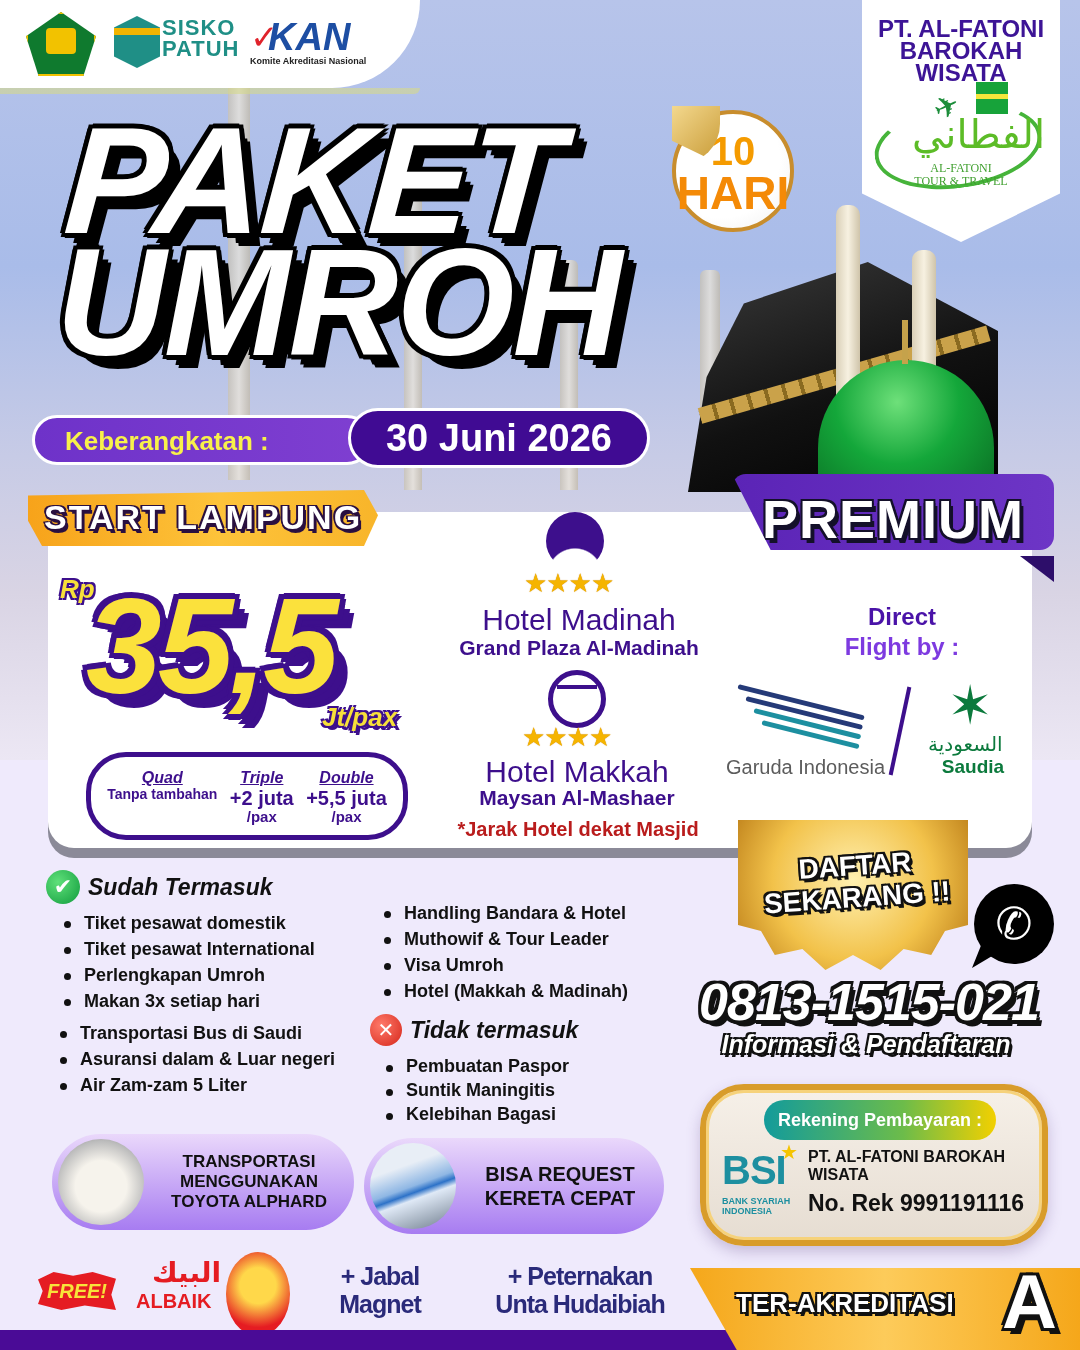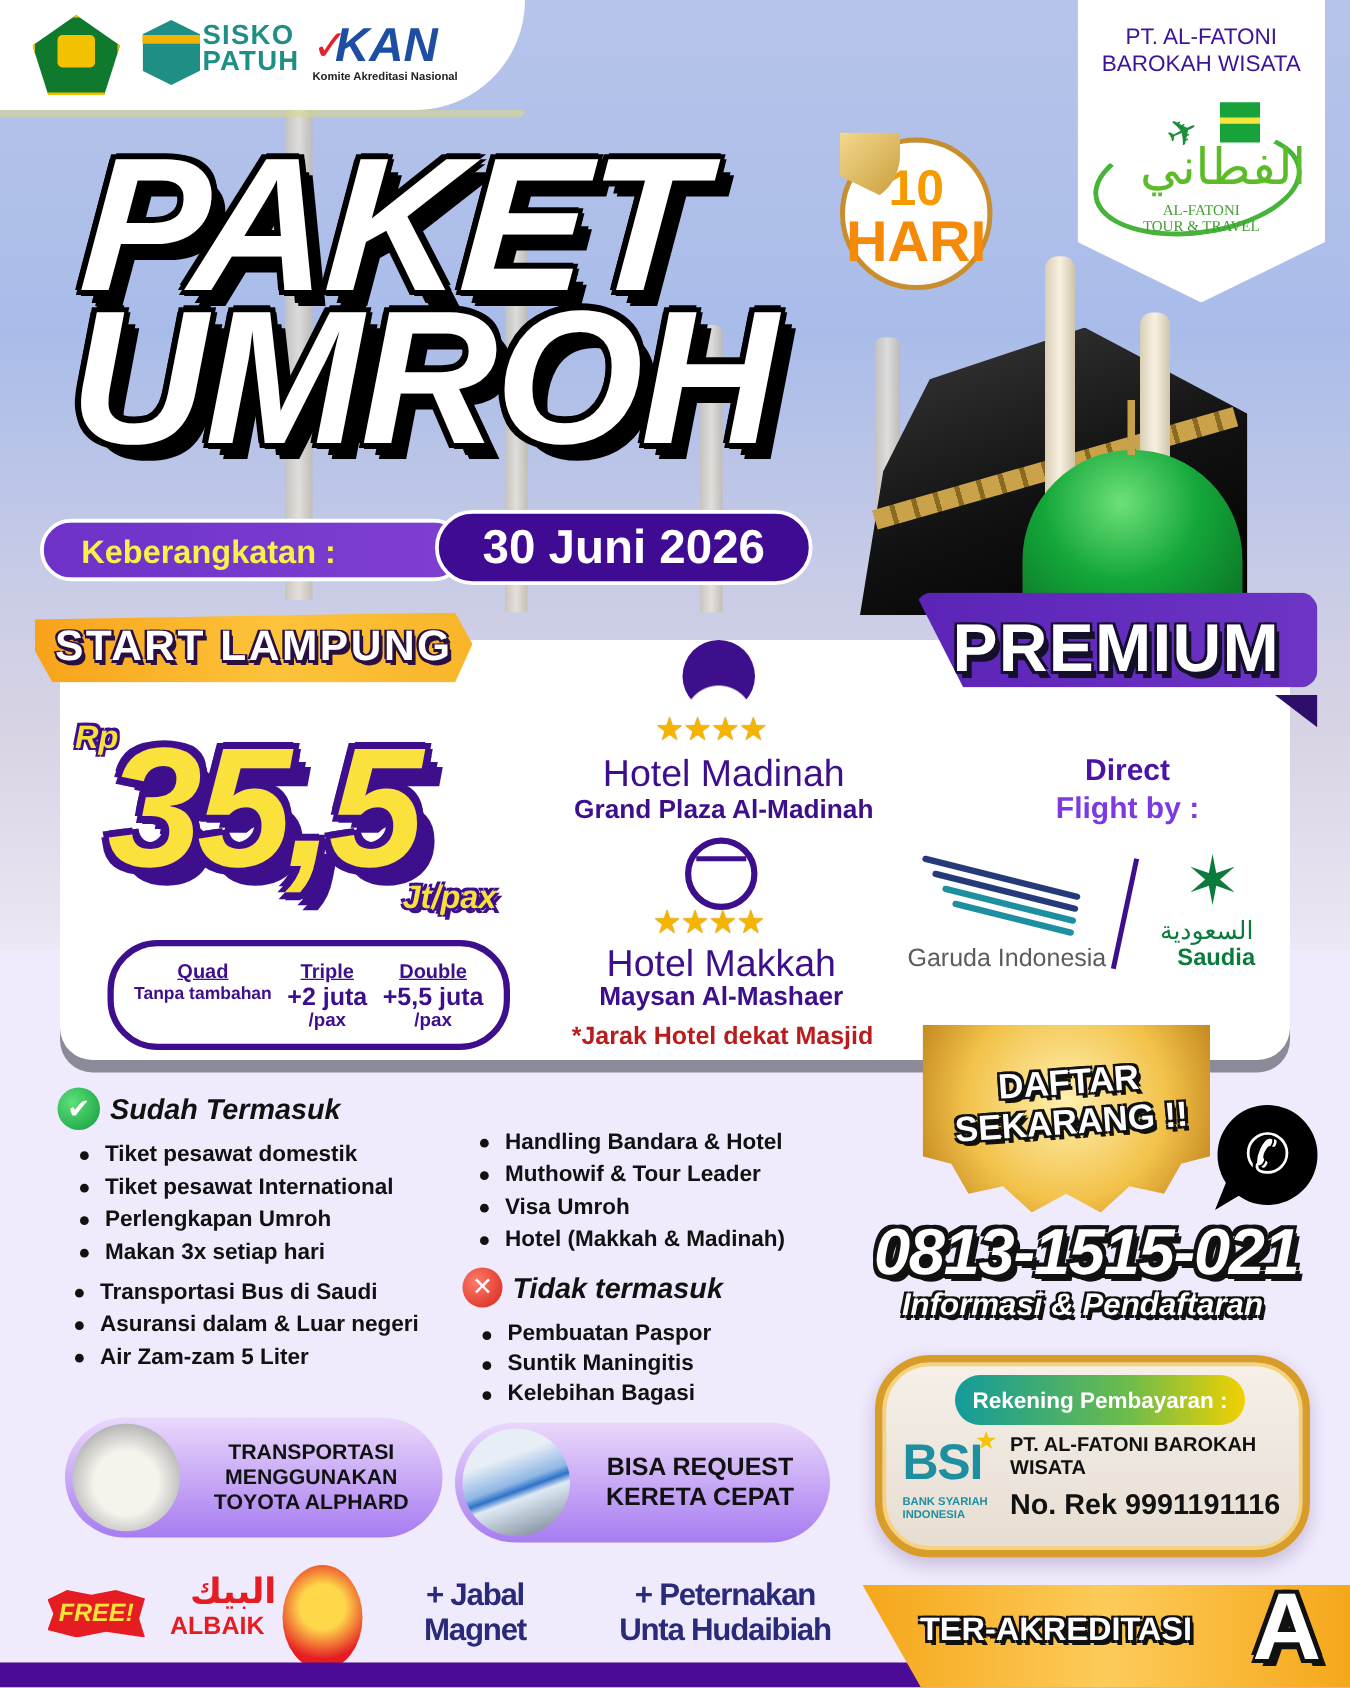--- a/index.html
+++ b/index.html
@@ -17,21 +17,21 @@
 .kemenag{left:26px;top:12px;width:70px;height:64px;background:#0f7a2e;clip-path:polygon(50% 0,100% 38%,82% 100%,18% 100%,0 38%);border:2px solid #f2c200}
 .kemenag-inner{left:46px;top:28px;width:30px;height:26px;background:#f2c200;border-radius:4px}
 .sisko-shape{left:114px;top:16px;width:46px;height:52px;background:#1f8f86;clip-path:polygon(50% 0,100% 22%,100% 78%,50% 100%,0 78%,0 22%)}
 .sisko-band{left:114px;top:28px;width:46px;height:7px;background:#f2b400}
 .sisko-text{left:162px;top:17px;color:#1f8f86;font-weight:700;font-size:22px;line-height:21px;letter-spacing:1px}
 .kan-check{left:250px;top:20px;color:#e0232b;font-size:34px;font-weight:700;line-height:34px}
 .kan-text{left:268px;top:18px;color:#1d4ea3;font-weight:900;font-style:italic;font-size:38px;line-height:38px}
 .kan-sub{left:250px;top:56px;color:#222;font-size:9px;font-weight:700}
 
 #company{left:862px;top:0;width:198px;height:242px;background:#fff;clip-path:polygon(0 0,100% 0,100% 80%,50% 100%,0 80%)}
-#company .name{position:absolute;left:0;right:0;top:18px;text-align:center;color:#3d1496;font-weight:400;font-size:18px;line-height:22px}
+#company .name{position:absolute;left:0;right:0;top:18px;text-align:center;color:#3d1496;font-weight:700;font-size:24px;line-height:22px}
 .logo-ellipse{left:12px;top:104px;width:168px;height:84px;border:4px solid #46b43a;border-radius:50%;border-top-color:transparent;transform:rotate(-8deg)}
 .kaaba-mini{left:114px;top:82px;width:32px;height:32px;background:#17a33a;border-top:6px solid #17a33a}
 .kaaba-mini::after{content:"";position:absolute;left:0;right:0;top:6px;height:5px;background:#f5e63b}
 .plane{left:72px;top:92px;color:#1c8d3a;font-size:30px;line-height:30px;transform:rotate(-25deg)}
 .arabic-logo{left:50px;top:112px;color:#5cbc27;font-size:40px;line-height:44px;font-family:"DejaVu Sans",sans-serif}
 .tour-text{left:20px;top:162px;width:158px;text-align:center;color:#3f9f2e;font-family:"Liberation Serif",serif;font-size:12px;line-height:13px}
 
 .title{left:66px;font-weight:900;font-style:italic;color:#fff;font-size:152px;line-height:140px;letter-spacing:-2px;font-family:"Liberation Sans",sans-serif;
   text-shadow:4px 4px 0 #000,-4px -4px 0 #000,4px -4px 0 #000,-4px 4px 0 #000,0 5px 0 #000,5px 0 0 #000,-5px 0 0 #000,0 -5px 0 #000,9px 10px 0 #000,12px 13px 0 #000}
 #t1{top:110px;transform:skewX(-4deg)}
@@ -61,21 +61,21 @@
 #premium{left:732px;top:474px;width:322px;height:76px;background:linear-gradient(90deg,#5b24b6,#6d35c6);clip-path:polygon(0 0,100% 0,100% 100%,12% 100%);border-radius:14px}
 #premium span{position:absolute;left:30px;top:14px;color:#fff;font-weight:900;font-size:54px;letter-spacing:1px;text-shadow:2px 2px 0 #14102a,-2px -2px 0 #14102a,2px -2px 0 #14102a,-2px 2px 0 #14102a,4px 5px 0 #14102a}
 .prem-fold{left:1020px;top:556px;width:34px;height:26px;background:#2d0e6a;clip-path:polygon(0 0,100% 0,100% 100%)}
 
 #rp{left:60px;top:574px;color:#f7e03a;font-weight:900;font-style:italic;font-size:26px;text-shadow:2px 2px 0 #3d0f8c,-2px -2px 0 #3d0f8c,2px -2px 0 #3d0f8c,-2px 2px 0 #3d0f8c}
 #price{left:86px;top:576px;font-weight:900;font-style:italic;font-size:136px;line-height:140px;color:#fbe13c;letter-spacing:-4px;
   text-shadow:5px 5px 0 #3d0f8c,-5px -5px 0 #3d0f8c,5px -5px 0 #3d0f8c,-5px 5px 0 #3d0f8c,0 6px 0 #3d0f8c,6px 0 0 #3d0f8c,-6px 0 0 #3d0f8c,0 -6px 0 #3d0f8c,10px 10px 0 #3d0f8c,14px 14px 0 #3d0f8c}
 #jtpax{left:322px;top:702px;color:#f7e03a;font-weight:900;font-style:italic;font-size:26px;text-shadow:2px 2px 0 #3d0f8c,-2px -2px 0 #3d0f8c,2px -2px 0 #3d0f8c,-2px 2px 0 #3d0f8c,4px 4px 0 #3d0f8c}
 #rooms{left:86px;top:752px;width:322px;height:88px;border:5px solid #3d0f8c;border-radius:40px;display:flex;justify-content:space-around;padding:12px 10px 0;color:#3d0f8c}
 .room{text-align:center;font-weight:700}
-.room .rt{display:block;text-decoration:underline;font-size:16px;line-height:18px}
+.room .rt{display:block;font-style:italic;text-decoration:underline;font-size:16px;line-height:18px}
 .room .rv{display:block;font-size:20px;line-height:22px}
 .room .rv.small{font-size:14px;line-height:15px}
 .room .rp{display:block;font-size:15px;line-height:15px}
 
 .hotel-icon{width:58px;height:58px;border-radius:50%}
 #hicon1{left:546px;top:512px;background:radial-gradient(circle at 50% 110%,#fff 38%,#3d0f8c 40%)}
 #hicon2{left:548px;top:670px;border:5px solid #3d0f8c;background:#fff}
 #hicon2::after{content:"";position:absolute;left:4px;right:4px;top:10px;height:4px;background:#3d0f8c}
 .stars{color:#f5b400;font-size:26px;letter-spacing:-1px;text-shadow:0 0 1px #c07a00}
 #stars1{left:524px;top:568px}

